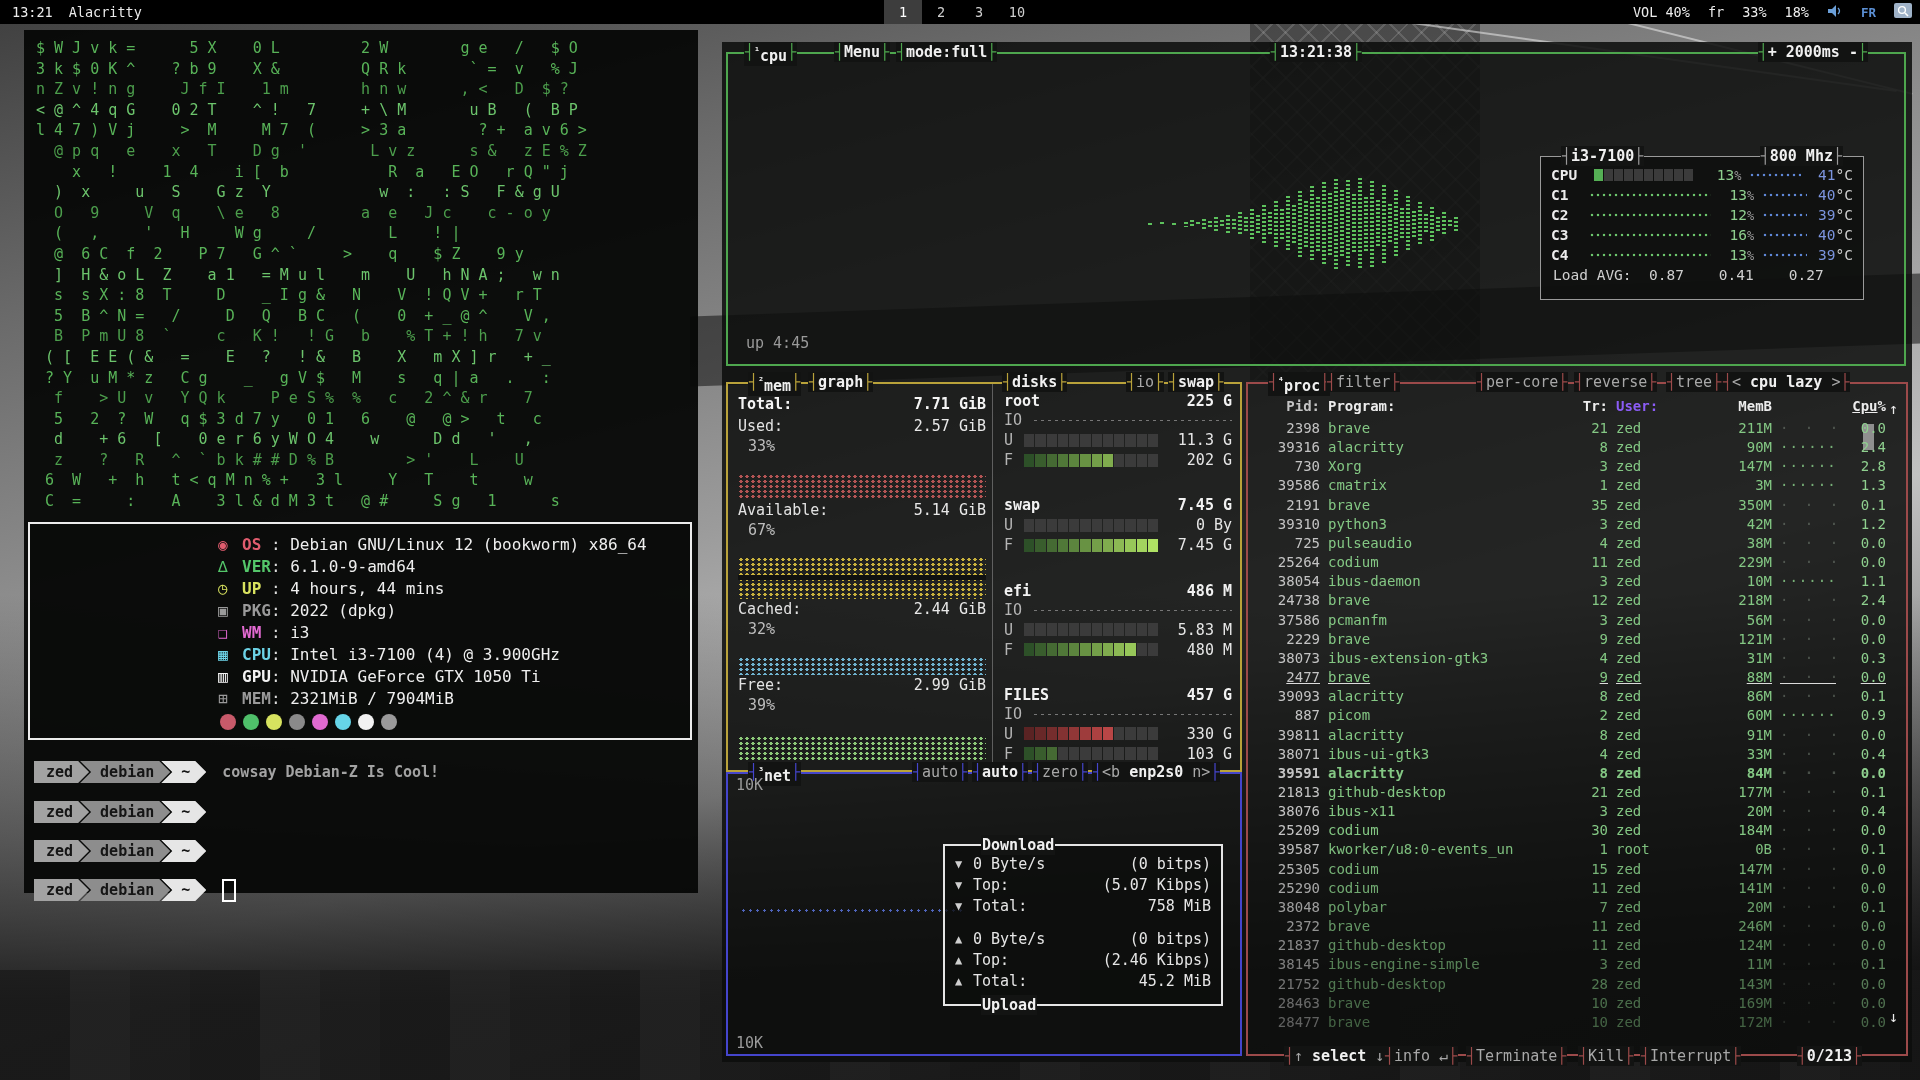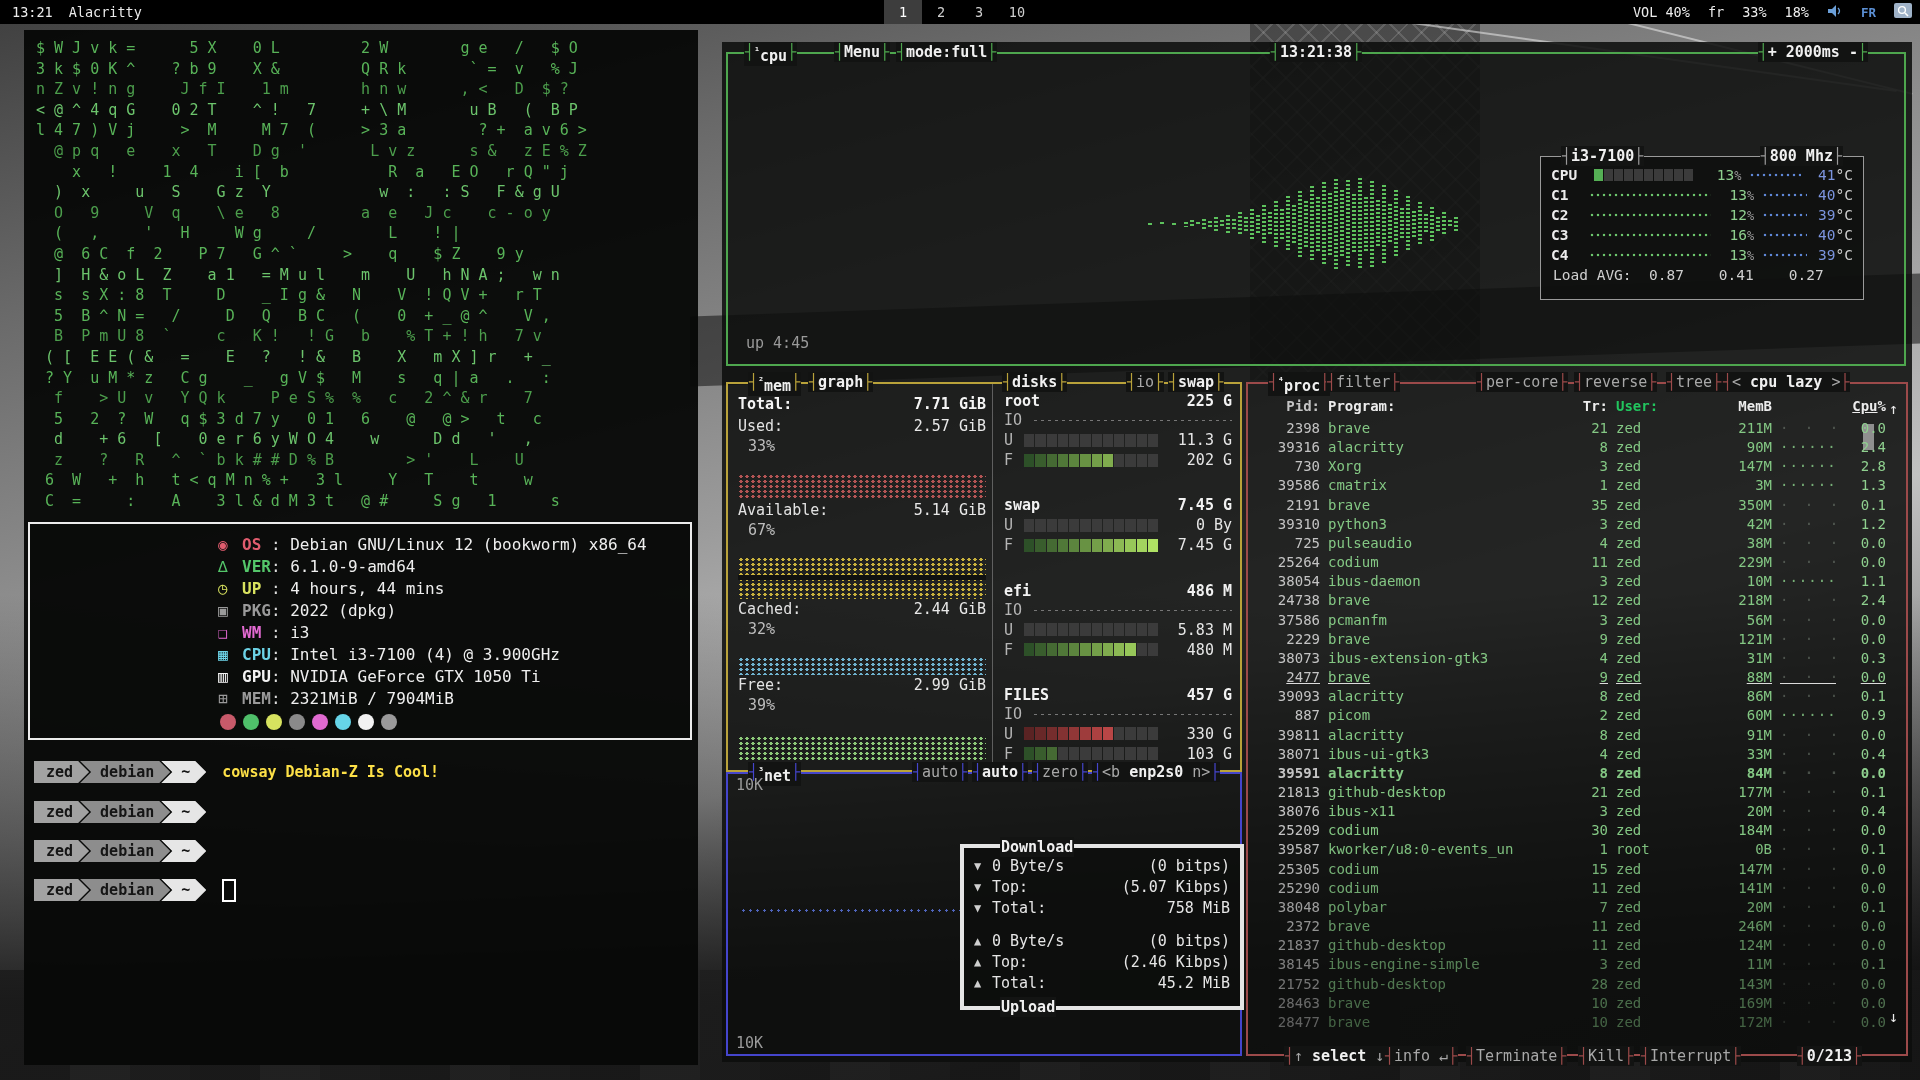--- a/index.html
+++ b/index.html
@@ -19,21 +19,21 @@
   
   #polybar{position:absolute;left:0;top:0;width:1920px;height:24px;background:#000;color:#ececec;
     font-size:13.5px;display:flex;align-items:center;}
   #bar-left{display:flex;gap:16px;padding-left:12px;}
   #workspaces{position:absolute;left:50%;transform:translateX(-50%);display:flex;height:24px;}
   .ws{min-width:26px;padding:0 6px;display:flex;align-items:center;justify-content:center;color:#cfcfcf;}
   .ws.active{background:#3d3d3d;color:#fff;}
   #bar-right{position:absolute;right:8px;display:flex;align-items:center;gap:18px;}
   .fr-blue{color:#5b8fd4;font-weight:bold;font-size:12.5px;}
   
-  #term-left{position:absolute;left:24px;top:30px;width:674px;height:1035px;background:rgba(7,8,7,.96);}
+  #term-left{position:absolute;left:24px;top:30px;width:674px;height:863px;background:rgba(7,8,7,.96);}
   #matrix{position:absolute;left:12px;top:8px;right:4px;color:#58b358;white-space:pre;
     font-size:15px;line-height:20.6px;}
   #matrix div:nth-child(3n){color:#4c9e4c;}
   #matrix div:nth-child(4n){color:#6cc46c;}
   #fetch-box{position:absolute;left:4px;top:492px;width:660px;height:214px;border:2px solid #ececec;background:rgba(10,11,10,.6);}
   #fetch-ascii{position:absolute;left:12px;top:12px;margin:0;color:#e05c6e;font-weight:bold;
     font-family:"DejaVu Sans Mono",monospace;font-size:15px;line-height:21px;}
   #fetch-entries{position:absolute;left:188px;top:10px;line-height:22px;font-size:16px;white-space:pre;}
   .fe-icon{display:inline-block;width:24px;}
   .fe-label{font-weight:bold;}
@@ -41,21 +41,21 @@
   #fetch-dots{position:absolute;left:190px;top:190px;display:flex;gap:7px;}
   .pal-dot{width:16px;height:16px;border-radius:50%;}
   #shell{position:absolute;left:10px;top:730px;right:6px;}
   .promptline{display:flex;align-items:center;height:24px;}
   .pseg{height:22px;line-height:22px;padding:0 16px 0 12px;font-weight:bold;color:#151515;}
   .p1{background:#a2a2a2;clip-path:polygon(0 0,calc(100% - 11px) 0,100% 50%,calc(100% - 11px) 100%,0 100%);}
   .p2{background:#8d8d8d;margin-left:-9px;padding-left:20px;
       clip-path:polygon(0 0,calc(100% - 11px) 0,100% 50%,calc(100% - 11px) 100%,0 100%,11px 50%);}
   .p3{background:#e6e6e6;margin-left:-9px;padding-left:20px;
       clip-path:polygon(0 0,calc(100% - 11px) 0,100% 50%,calc(100% - 11px) 100%,0 100%,11px 50%);}
-  .cmdtext{margin-left:16px;font-weight:bold;color:#fde047;}
+  .cmdtext{margin-left:16px;font-weight:bold;color:#a3a3a3;}
   .cursor{display:inline-block;width:10px;height:19px;border:2px solid #fff;margin-left:16px;}
   #cowsay{margin:10px 0 0 0;color:#eaeaea;font-family:"DejaVu Sans Mono",monospace;
     font-size:15px;line-height:19.5px;}
   .pgap1{margin-top:16px;} .pgap2{margin-top:15px;}
   
   #btop{position:absolute;left:722px;top:42px;width:1190px;height:1020px;background:rgba(13,14,13,.87);}
   .box{position:absolute;border:2px solid;}
   .cpu-box{left:4px;top:10px;width:1176px;height:310px;border-color:var(--green);}
   .mem-box{left:4px;top:340px;width:512px;height:386px;border-color:var(--yellow);}
   .net-box{left:4px;top:730px;width:512px;height:280px;border-color:var(--blue);}
@@ -105,21 +105,21 @@
   .dbar-row{display:flex;align-items:center;gap:8px;line-height:20px;}
   .dletter{width:12px;color:#b5b5b5;}
   .dcells{display:flex;gap:1px;flex:1;}
   .dcell{width:10px;height:13px;background:#3b3b3b;flex:1;}
   .dval{min-width:66px;text-align:right;color:#e6e6e6;}
   
   #net-scale-top{position:absolute;left:8px;top:2px;color:#9a9a9a;}
   #net-scale-bottom{position:absolute;left:8px;bottom:2px;color:#9a9a9a;}
   #net-line{position:absolute;left:12px;top:134px;width:226px;height:5px;
     background:radial-gradient(rgba(90,115,220,.85) 1.4px,transparent 1.6px) 0 0/7px 5px;}
-  #net-panel{position:absolute;left:232px;top:70px;width:276px;height:158px;border:4px solid #e5e5e5;background:rgba(13,14,13,.8);}
+  #net-panel{position:absolute;left:215px;top:70px;width:276px;height:158px;border:2px solid #e5e5e5;background:rgba(13,14,13,.8);}
   #net-panel .tick{top:-11px;background:#131413;}
   #net-panel .tick.bottom{top:auto;bottom:-11px;}
   .nrow{display:flex;align-items:center;padding:0 10px;line-height:21px;}
   .narrow{width:18px;color:#cfcfcf;font-size:12px;}
   .nlabel{color:#e6e6e6;}
   .nval{margin-left:auto;color:#e6e6e6;}
   .ngap{height:12px;}
   #net-rows{padding-top:8px;}
   
   #proc-header,.prow{display:grid;grid-template-columns:62px 240px 32px 80px 68px 56px 42px;column-gap:8px;
@@ -641,21 +641,21 @@
       <span class="tick" style="left:78px;"><span class="tm">┤</span><span class="dim">filter</span><span class="tm">├</span></span>
       <span class="tick" style="left:228px;"><span class="tm">┤</span><span class="dim">per-core</span><span class="tm">├</span></span>
       <span class="tick" style="left:326px;"><span class="tm">┤</span><span class="dim">reverse</span><span class="tm">├</span></span>
       <span class="tick" style="left:418px;"><span class="tm">┤</span><span class="dim">tree</span><span class="tm">├</span></span>
       <span class="tick" style="left:474px;"><span class="tm">┤</span><span class="dim">&lt;</span><span>&nbsp;</span><span>cpu lazy</span><span>&nbsp;</span><span class="dim">&gt;</span><span class="tm">├</span></span>
 
       <div id="proc-header">
         <span class="c-pid">Pid:</span>
         <span class="c-prog" style="color:#ececec;">Program:</span>
         <span class="c-tr" style="color:#ececec;">Tr:</span>
-        <span class="c-user" style="color:#22c55e;">User:</span>
+        <span class="c-user" style="color:#8b5cf6;">User:</span>
         <span class="c-mem" style="color:#ececec;">MemB</span>
         <span class="c-dots"></span>
         <span class="c-cpu" style="color:#ececec;"><span class="cpu-underline">Cpu</span><span>%</span></span>
       </div>
       <div id="sort-arrow">↑</div>
       <div id="scrollbar"></div>
       <div id="proc-rows">
           <div class="prow" style="opacity: 1;">
             <span class="c-pid">2398</span>
             <span class="c-prog">brave</span>

